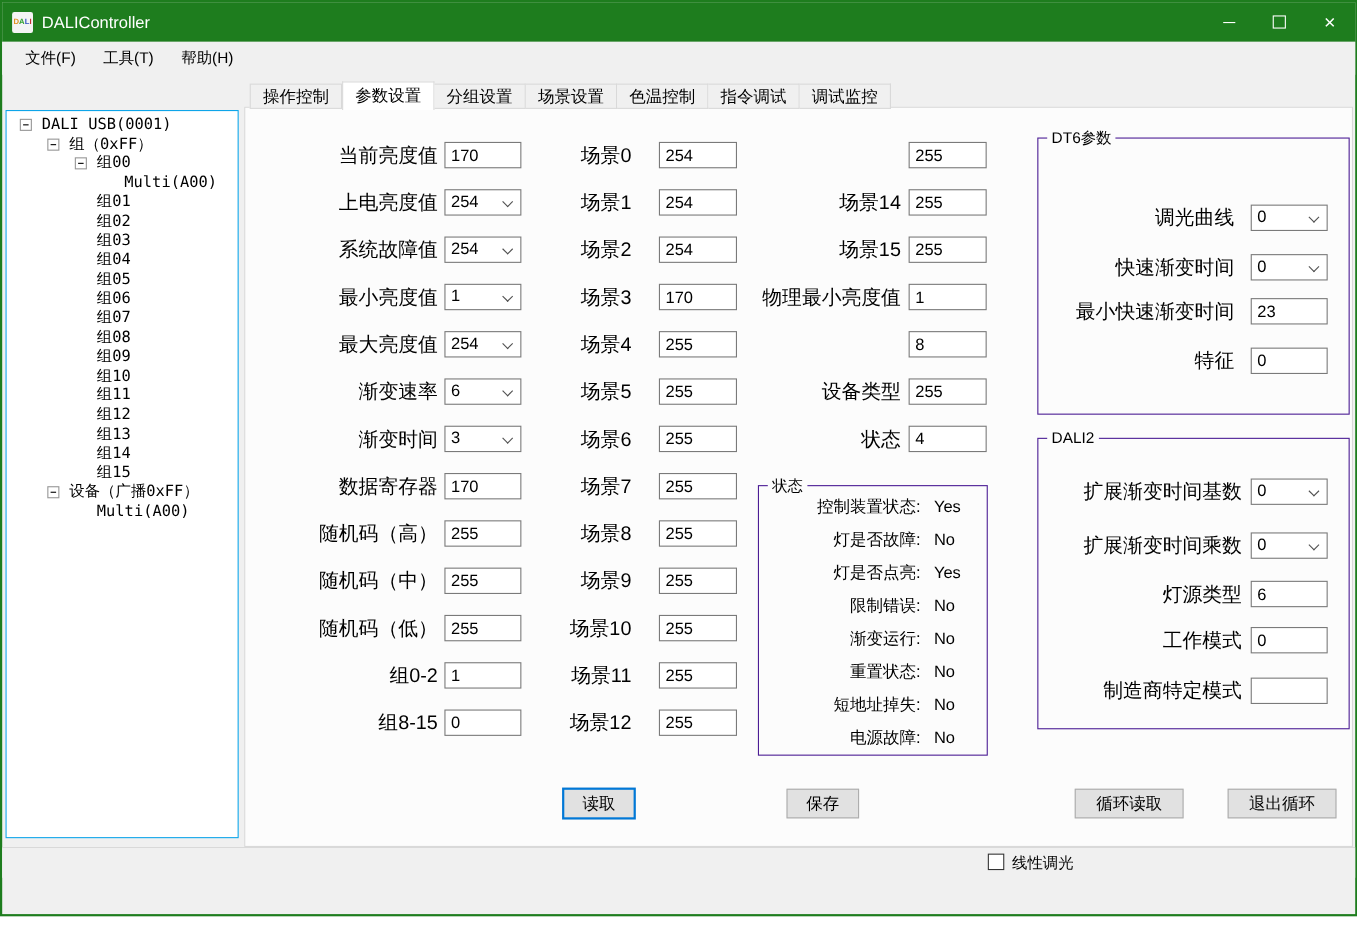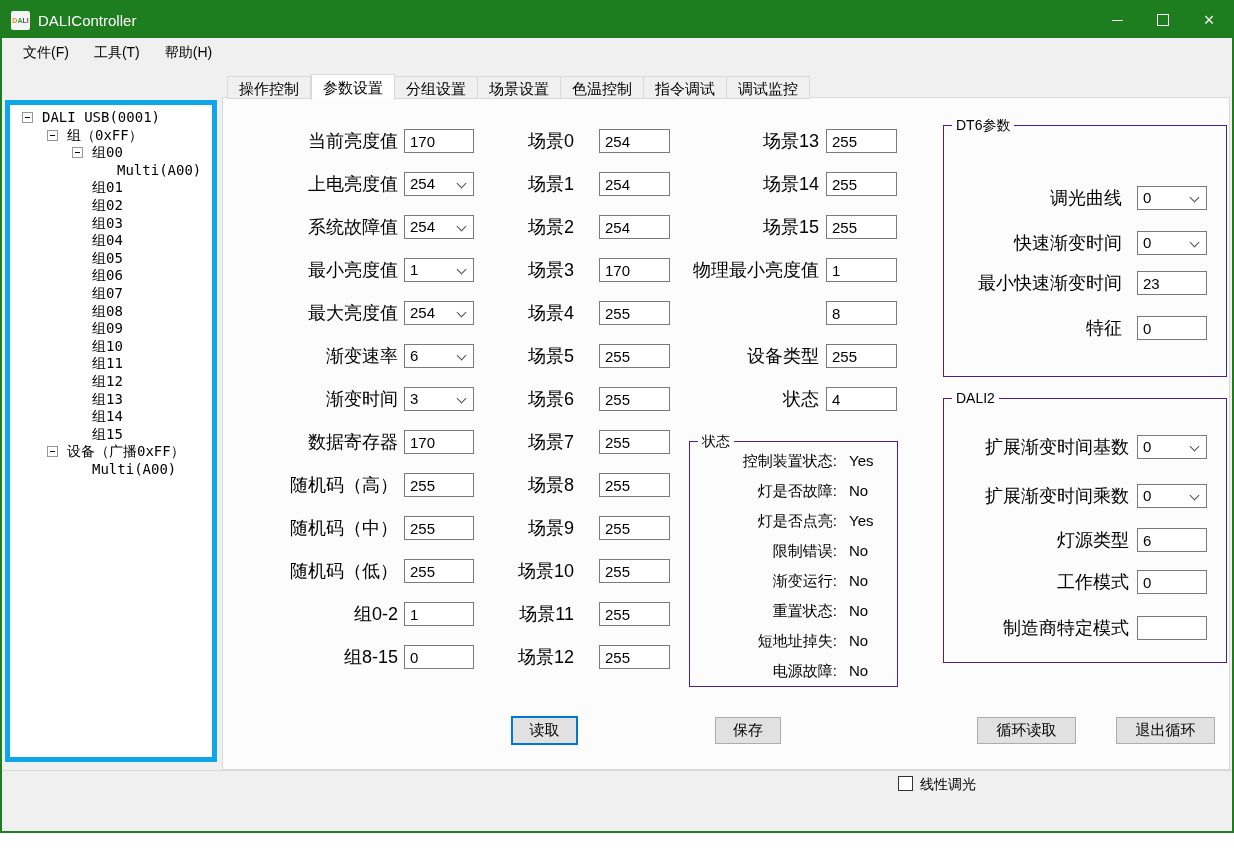--- a/index.html
+++ b/index.html
@@ -17,21 +17,21 @@
   .win-btn{width:46px;height:36px;display:flex;align-items:center;justify-content:center;color:#fff;}
   .glyph-min{width:11px;height:1px;background:#fff;display:block;}
   .glyph-max{width:10px;height:10px;border:1px solid #fff;display:block;}
   .glyph-close{font-size:18px;line-height:18px;}
   
   .menubar{position:absolute;left:0;top:36px;width:1230px;height:30px;background:#f0f0f0;
     display:flex;align-items:center;padding-left:10px;box-sizing:border-box;}
   .menu-item{font-size:14px;padding:4px 11px;margin-right:3px;}
   
   .tree{position:absolute;left:3px;top:98px;width:212px;height:662px;background:#fff;
-    border:5px solid #0ea5e9;box-sizing:border-box;overflow:hidden;
+    border:1px solid #0ea5e9;box-sizing:border-box;overflow:hidden;
     font-family:"DejaVu Sans Mono",monospace;font-size:14px;}
   .tree-item{position:relative;height:17.6px;line-height:17.6px;white-space:nowrap;}
   .tree-expander{position:absolute;top:3px;width:11px;height:11px;border:1px solid #969696;
     background:#fff;box-sizing:border-box;}
   .tree-expander i{position:absolute;left:2px;top:4px;width:5px;height:1px;background:#000;display:block;}
   .tree-label{position:absolute;top:0;}
   
   .tabstrip{position:absolute;left:225px;top:71px;display:flex;align-items:flex-end;height:26px;z-index:3;}
   .tab{height:23px;line-height:23px;padding:0 11px;font-size:15px;background:#f0f0f0;
     border:1px solid #d9d9d9;border-left:none;box-sizing:border-box;}
@@ -309,21 +309,20 @@
           <div class="flabel" style="left: 230px; width: 121px;">场景11</div>
           <input class="tinput" value="255" style="left: 376px; width: 71px;">
         </div>
         <div class="field-row" style="top: 547px; left: 0px; width: 100%;">
           <div class="flabel" style="left: 230px; width: 121px;">场景12</div>
           <input class="tinput" value="255" style="left: 376px; width: 71px;">
         </div>
       </div>
     <div id="col3">
         <div class="field-row" style="top: 31px; left: 0px; width: 100%;">
-          <div class="flabel" style="left: 410px; width: 186px;">场景13</div>
           <input class="tinput" value="255" style="left: 603px; width: 71px;">
         </div>
         <div class="field-row" style="top: 74px; left: 0px; width: 100%;">
           <div class="flabel" style="left: 410px; width: 186px;">场景14</div>
           <input class="tinput" value="255" style="left: 603px; width: 71px;">
         </div>
         <div class="field-row" style="top: 117px; left: 0px; width: 100%;">
           <div class="flabel" style="left: 410px; width: 186px;">场景15</div>
           <input class="tinput" value="255" style="left: 603px; width: 71px;">
         </div>

